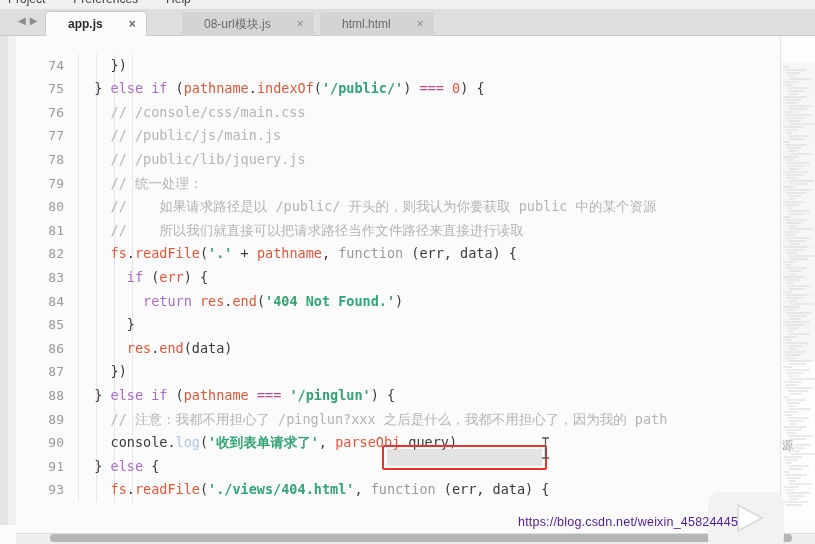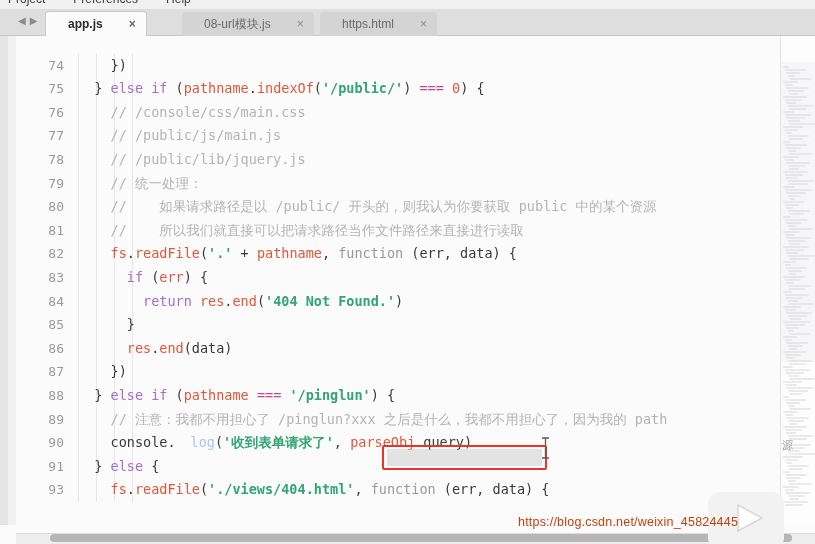--- a/index.html
+++ b/index.html
@@ -113,21 +113,21 @@
   }
 
   
   .kw   { color:#a96cc4; }
   .ident{ color:#e0573c; }
   .fn   { color:#9a9a9a; }
   .str  { color:#33a474;font-weight:bold; }
   .num  { color:#e0573c; }
   .com  { color:#b4b4b4; }
   .plain{ color:#3a3a3a; }
-  .meth { color:#a9c6e8;margin-left:15px; }
+  .meth { color:#a9c6e8; }
   .op   { color:#c2478f; }
 
   
   #highlight-box {
     position:absolute;
     left:366px; top:409px; width:165px; height:25px;
     border:2.5px solid #e8342a;
     border-radius:2px;
     pointer-events:none;
     z-index:30;
@@ -158,21 +158,21 @@
     font-family:"DejaVu Sans", sans-serif;
   }
   #minimap-viewport {
     position:absolute; left:0; top:26px; width:35px; height:300px;
     background:rgba(120,120,160,0.05);
   }
 
   
   #watermark {
     position:absolute; left:518px; top:515px;
-    font-size:12.5px; color:#c2410c;
+    font-size:12.5px; color:#4c1d95;
     font-family:"Liberation Sans", sans-serif;
     letter-spacing:0.2px;
     z-index:25; white-space:nowrap;
   }
   #play-badge {
     position:absolute; left:700px; top:492px;
     width:92px; height:52px;
     z-index:24;
   }
 </style>
@@ -196,21 +196,21 @@
     <span class="tab-label">app.js</span>
     <span class="tab-close">×</span>
   </div>
 
   <div id="tab1" class="tab inactive">
     <span class="tab-label">08-url模块.js</span>
     <span class="tab-close">×</span>
   </div>
 
   <div id="tab2" class="tab inactive">
-    <span class="tab-label">https.html</span>
+    <span class="tab-label">html.html</span>
     <span class="tab-close">×</span>
   </div>
 </div>
 
 <div id="editor">
 
   <div id="left-gutter-bar"></div>
   <div id="vscroll-track">
     <div id="vscroll-thumb"></div>
   </div>

